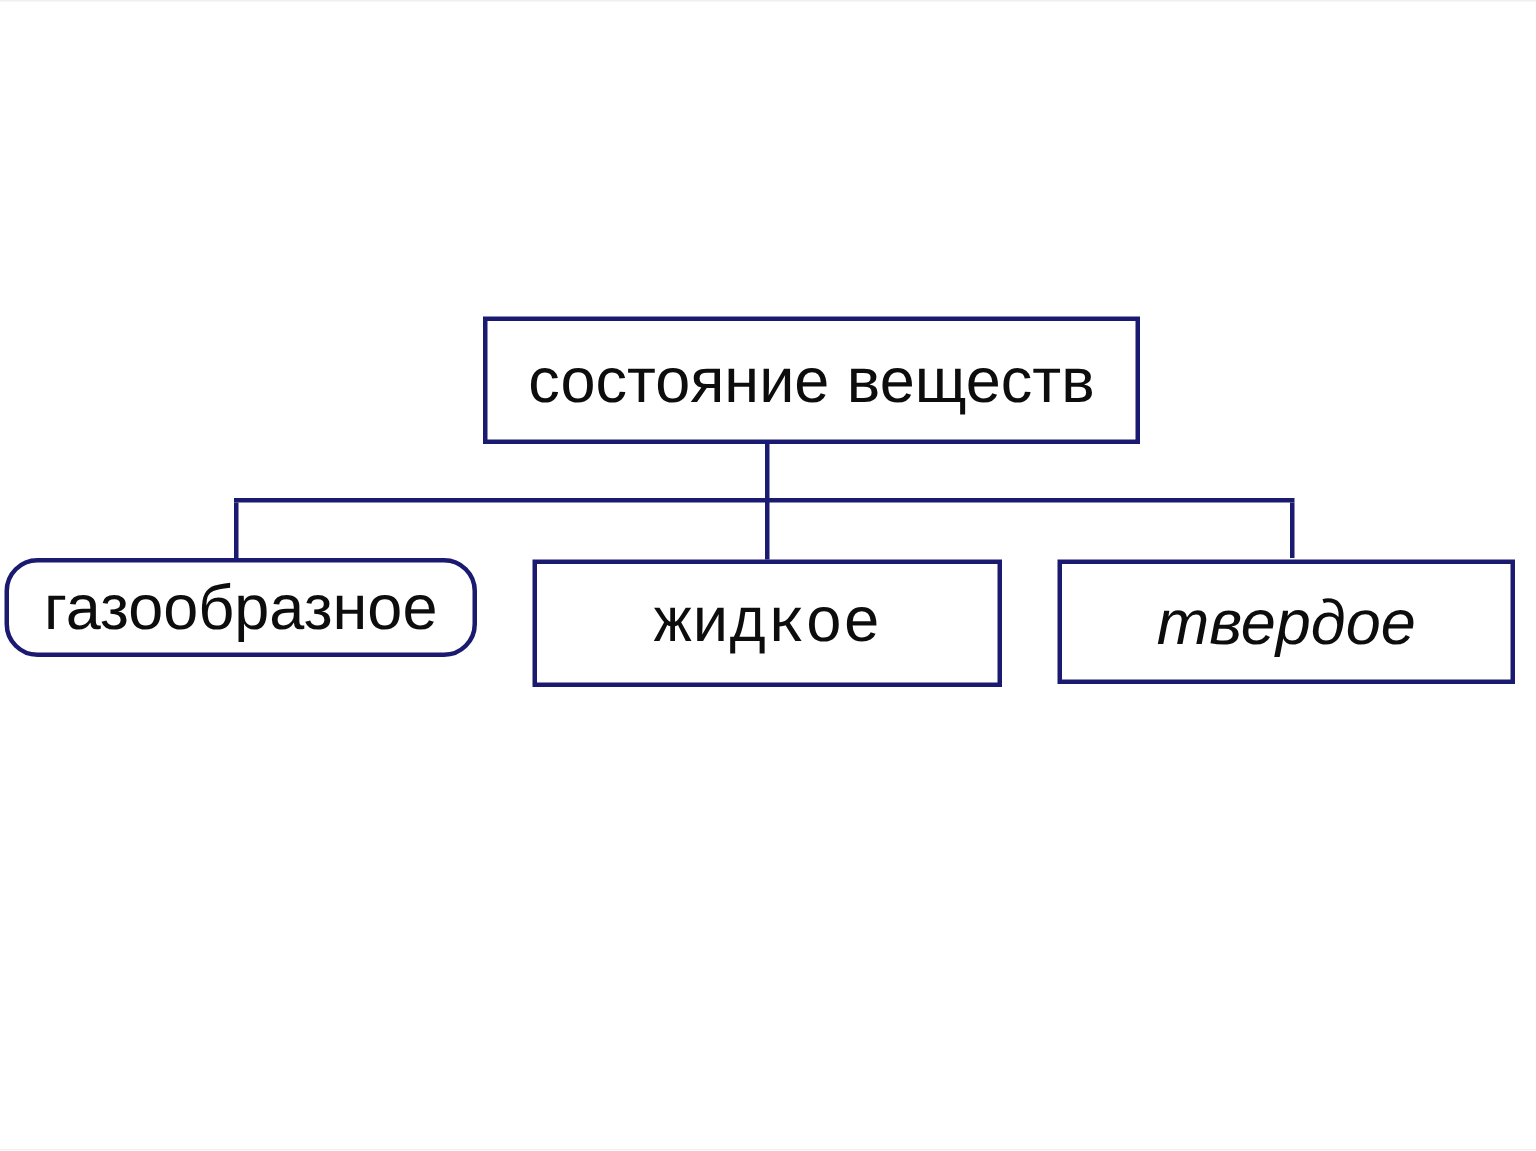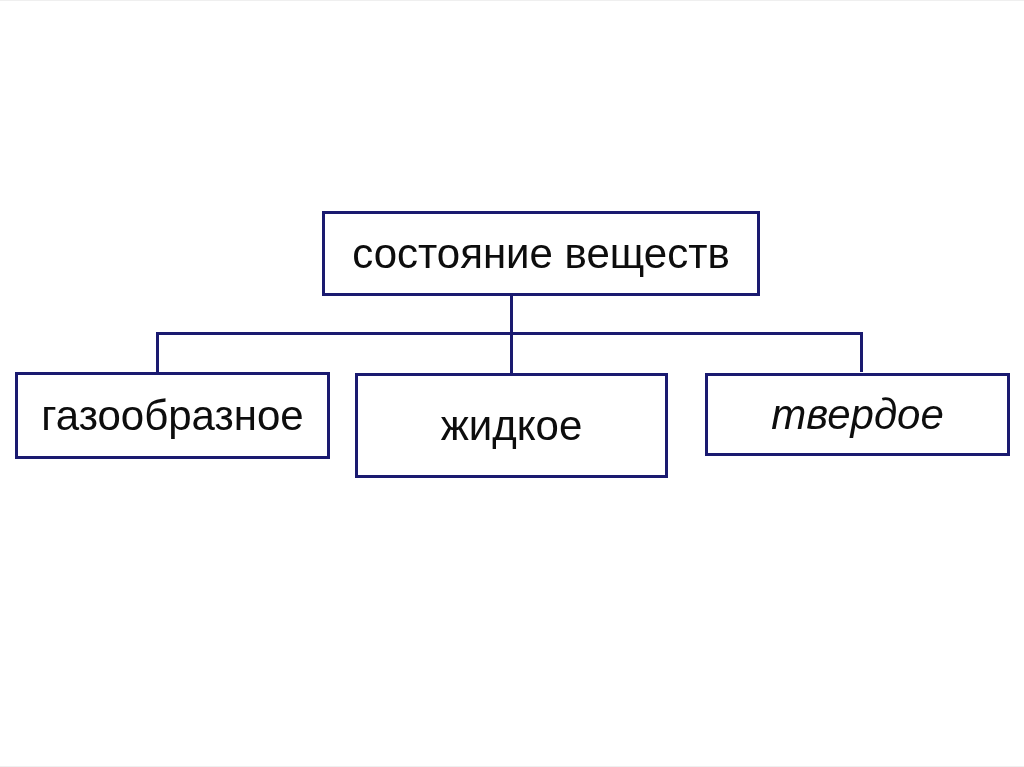--- a/index.html
+++ b/index.html
@@ -36,22 +36,22 @@
     background: var(--background, #ffffff);
     display: flex;
     align-items: center;
     justify-content: center;
     font-size: 42px;
     line-height: 1;
     color: var(--text-color, #0d0d0d);
     white-space: nowrap;
   }
   .node-root   { left: 292px; top: 210px; width: 438px; height: 85px; margin-left: 30px; }
-  .node-child-0 { left: 15px;   top: 371px; width: 315px; height: 87px; }
-  .node-child-1 { left: 355px; top: 372px; width: 313px; height: 105px; }
+  .node-child-0 { left: 3px;   top: 371px; width: 315px; height: 66px; border-radius: 22px; }
+  .node-child-1 { left: 355px; top: 372px; width: 313px; height: 85px; font-family: Liberation Mono, monospace; }
   .node-child-2 { left: 705px; top: 372px; width: 305px; height: 83px; font-style: italic; }
   .connector {
     position: absolute;
     background: var(--line-color, #1a1a70);
   }
   .connector-root-stem { left: 510px; top: 295px; width: 3px;   height: 78px; }
   .connector-crossbar  { left: 156px; top: 331px; width: 707px; height: 3px;  }
   .connector-left-drop  { left: 156px; top: 334px; width: 3px; height: 37px; }
   .connector-right-drop { left: 860px; top: 334px; width: 3px; height: 37px; }
 </style>

